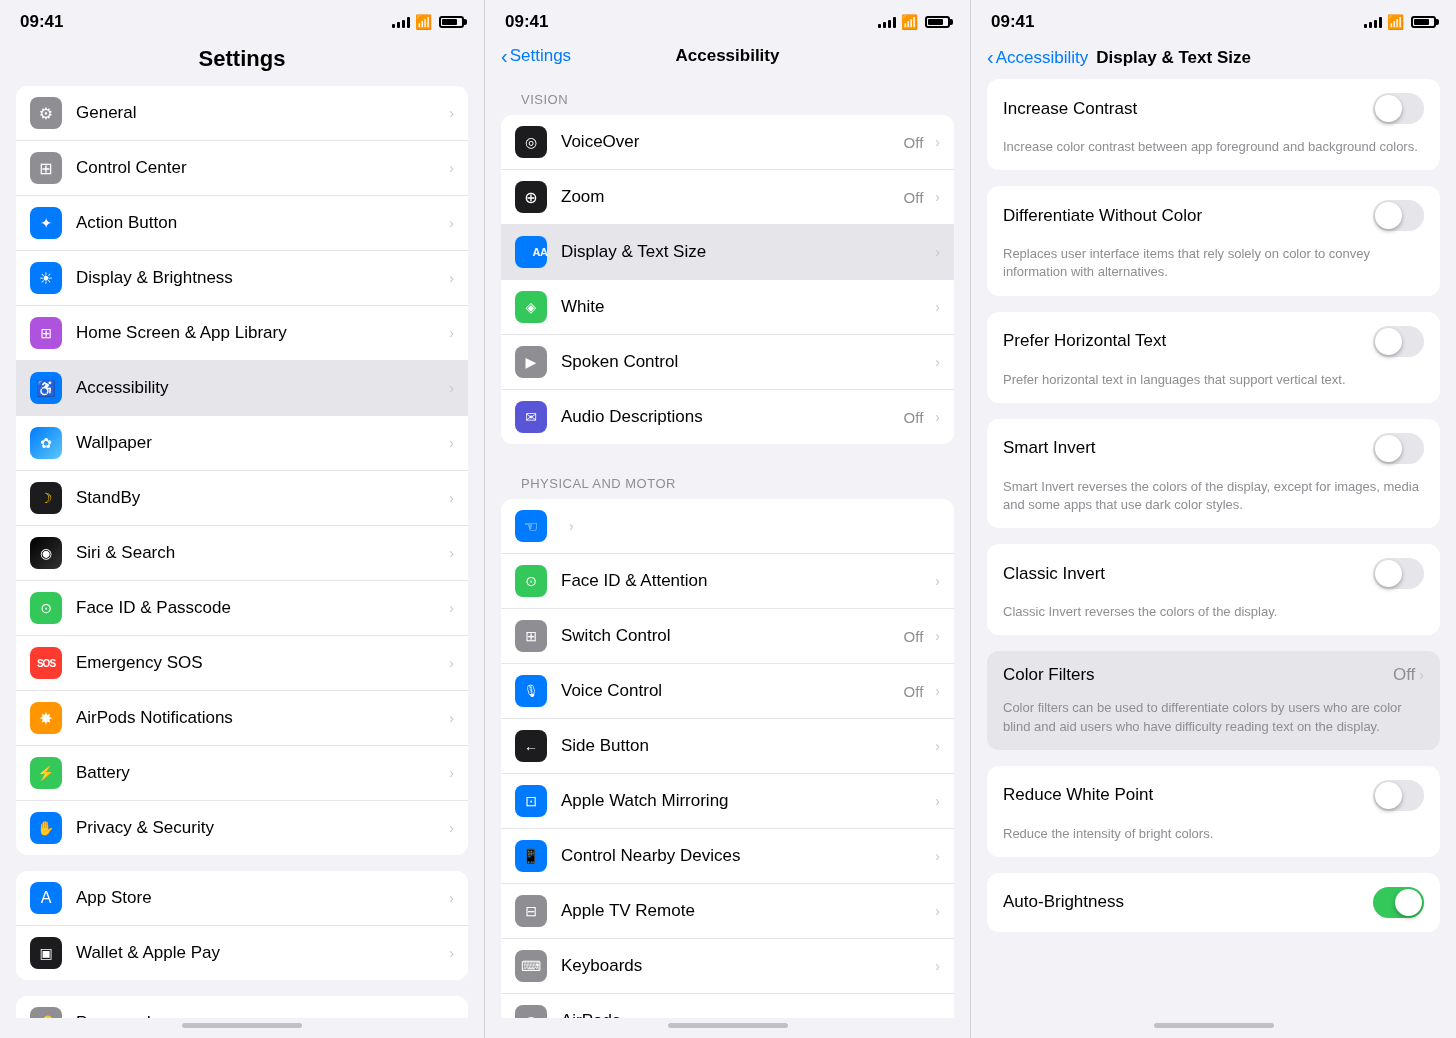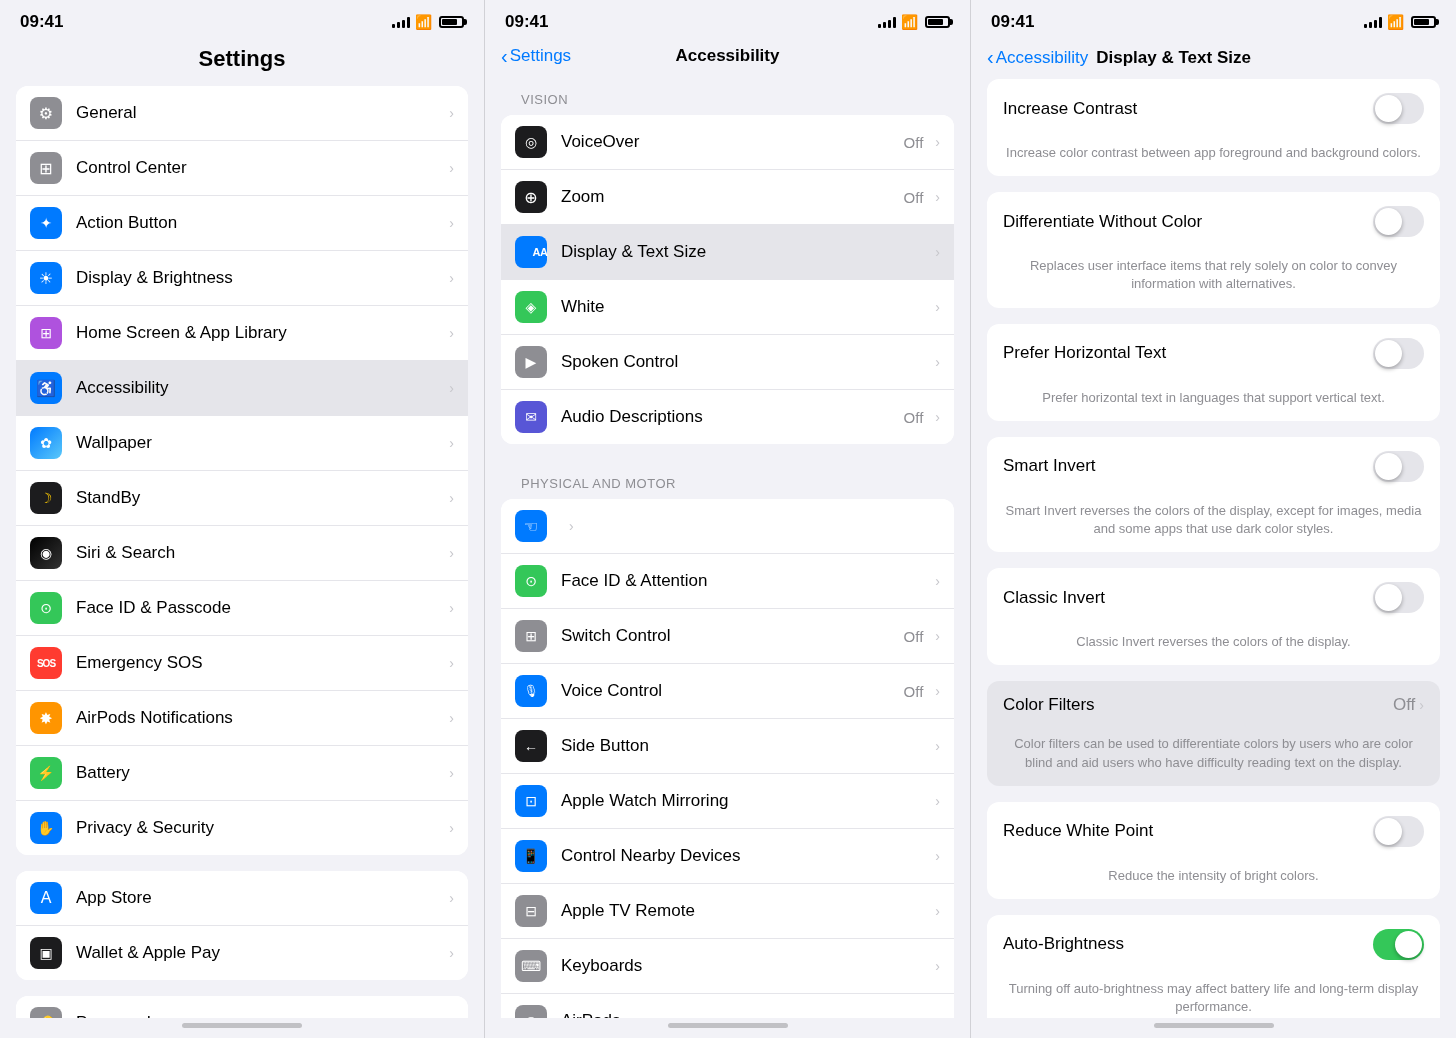--- a/index.html
+++ b/index.html
@@ -219,21 +219,21 @@
       align-items: center;
       justify-content: space-between;
     }
     .display-item-label {
       font-size: 17px;
       color: #000;
     }
     .display-item-desc {
       font-size: 13px;
       color: #8e8e93;
-      margin-top: 20px;
+      margin-top: 14px;
       line-height: 1.4;
     }
     .toggle {
       width: 51px;
       height: 31px;
       border-radius: 16px;
       background: #e5e5ea;
       position: relative;
       flex-shrink: 0;
       cursor: pointer;
@@ -267,21 +267,20 @@
     }
     .display-nav-chevron {
       color: #c7c7cc;
       font-size: 14px;
     }
     .display-group {
       background: #fff;
       border-radius: 12px;
       overflow: hidden;
       margin-bottom: 16px;
-      text-align: center;
     }
     .display-group-item {
       padding: 14px 16px;
       border-bottom: 0.5px solid #e5e5ea;
     }
     .display-group-item:last-child {
       border-bottom: none;
     }
 
     
@@ -677,21 +676,20 @@
     </div>
 
     <div class="display-group">
       <div class="display-group-item">
         <div class="display-item-row">
           <span class="display-item-label">Auto-Brightness</span>
           <div class="toggle on">
             <div class="toggle-knob"></div>
           </div>
         </div>
-        <div class="display-item-desc">Turning off auto-brightness may affect battery life and long-term display performance.</div>
       </div>
     </div>
   </div>
 
   <div class="home-indicator">
     <div class="home-bar"></div>
   </div>
 </div>
 
 </body></html>

